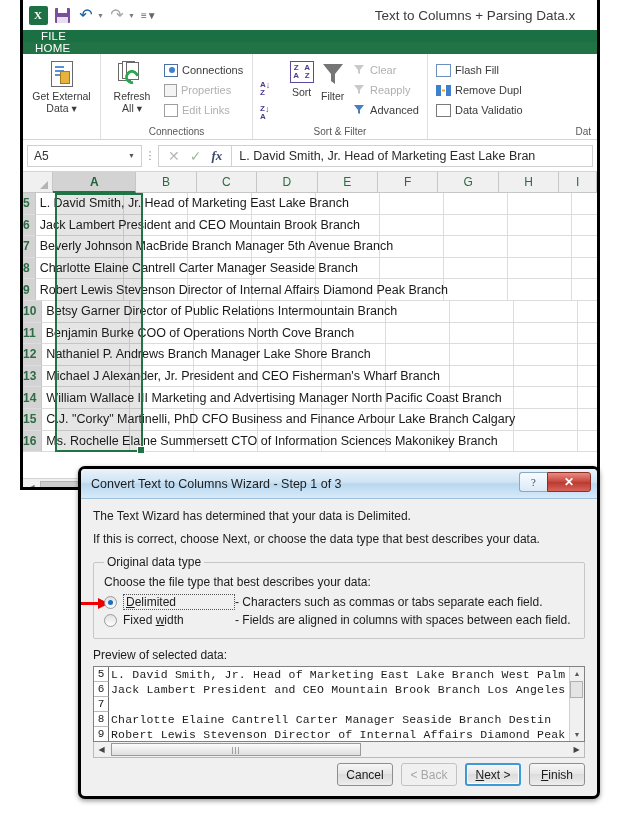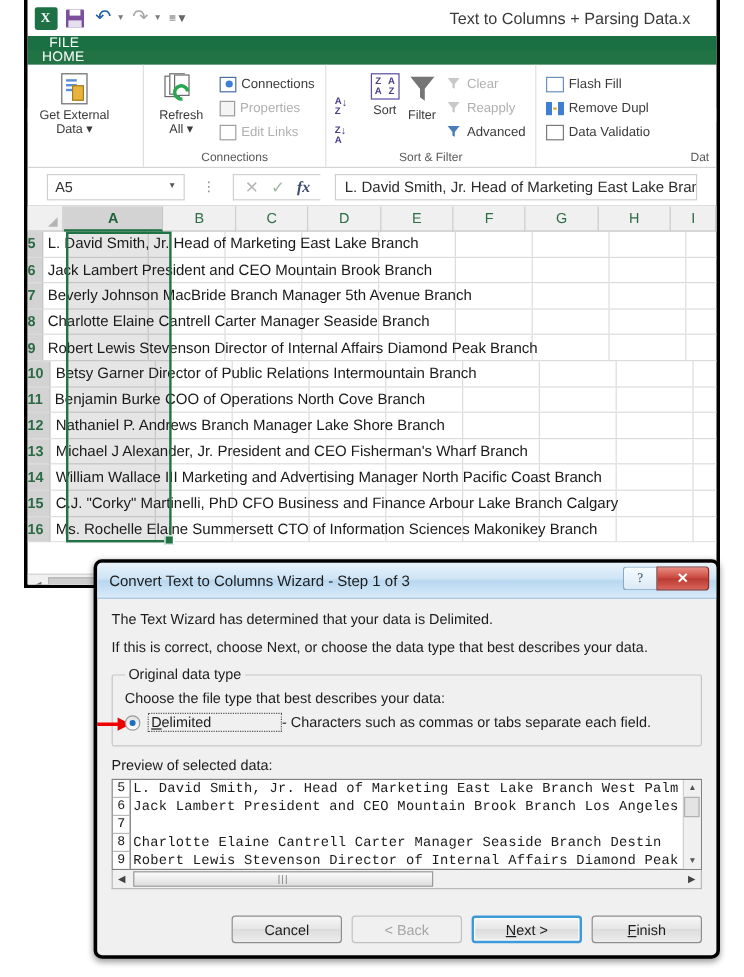--- a/index.html
+++ b/index.html
@@ -189,23 +189,23 @@
   .ico-flash { width:15px; height:13px; border:1.3px solid #6a8fc0; background:#fff; }
   .ico-dup { width:15px; height:13px; }
   .ico-dv { width:15px; height:13px; border:1.3px solid #7a7a7a; background:#fff; }
 
   
   .fbar {
     height: 32px;
     background: #ffffff;
     display: flex;
     align-items: center;
-    padding: 0 16px;
+    padding: 0 4px;
     border-bottom: 1px solid #d4d4d4;
-    gap: 12px;
+    gap: 0;
   }
   .namebox {
     width: 115px; height: 22px;
     border: 1px solid #d0d0d0;
     display: flex; align-items: center;
     padding: 0 6px;
     font-size: 12px; color: #333;
     position: relative;
     background: #fff;
   }
@@ -429,21 +429,21 @@
     border: 1px solid #9a9a9a;
     display: flex; align-items: center; justify-content: center;
     font-size: 8px; color: #7a7a7a; letter-spacing: 1px;
   }
 
   .dlg-footer {
     position: absolute; bottom: 10px; right: 12px;
     display: flex; gap: 8px;
   }
   .dbtn {
-    width: 92px; height: 23px;
+    width: 56px; height: 23px;
     font-size: 12px; color: #1c1c1c;
     background: linear-gradient(to bottom,#f6f6f6,#e6e6e6 48%,#dcdcdc 50%,#ededed);
     border: 1px solid #8e8e8e;
     border-radius: 3px;
     display: flex; align-items: center; justify-content: center;
   }
   .dbtn.dis { color: #a6a6a6; border-color: #c2c2c2; background: #f0f0f0; }
   .dbtn.def {
     border: 2px solid #3c9ad6;
     box-shadow: inset 0 0 0 1px #ffffff;
@@ -481,21 +481,21 @@
     <div class="tab">INSERT</div>
     <div class="tab">FORMULAS</div>
     <div class="tab">PAGE LAYOUT</div>
     <div class="tab active">DATA</div>
     <div class="tab">REVIEW</div>
     <div class="tab">VIEW</div>
   </div>
 
   <div class="ribbon">
 
-    <div class="rgroup" style="width:97px;">
+    <div class="rgroup" style="width:78px;">
       <div class="rgroup-inner">
         <div class="bigbtn" style="width:68px;">
           <span class="gl ico ico-doc">
             <span class="ln" style="top:4px;"></span>
               <span class="ln" style="top:8px;"></span>
               <span class="ln" style="top:12px;"></span>
           </span>
           <span>Get External</span>
           <span>Data ▾</span>
         </div>
@@ -860,20 +860,25 @@
 
       <div class="radio-row" style="position:relative;">
         <svg class="red-arrow" viewBox="0 0 34 13">
           <path d="M0 5 L22 5 L22 1 L33 6.5 L22 12 L22 8 L0 8 Z" fill="#ee0000"></path>
         </svg>
         <span class="radio on"></span>
         <span class="radio-label focus"><span class="u">D</span>elimited</span>
         <span class="radio-desc">- Characters such as commas or tabs separate each field.</span>
       </div>
 
+      <div class="radio-row">
+        <span class="radio"></span>
+        <span class="radio-label">Fixed <span class="u">w</span>idth</span>
+        <span class="radio-desc">- Fields are aligned in columns with spaces between each field.</span>
+      </div>
     </fieldset>
 
     <div class="preview-label">Preview of selected data:</div>
 
     <div class="preview-box">
       <div class="pv-inner" id="pv-rows">
           <div class="pv-row">
             <div class="pv-num">5</div>
             <div class="pv-txt">L. David Smith, Jr. Head of Marketing East Lake Branch West Palm</div>
           </div>

